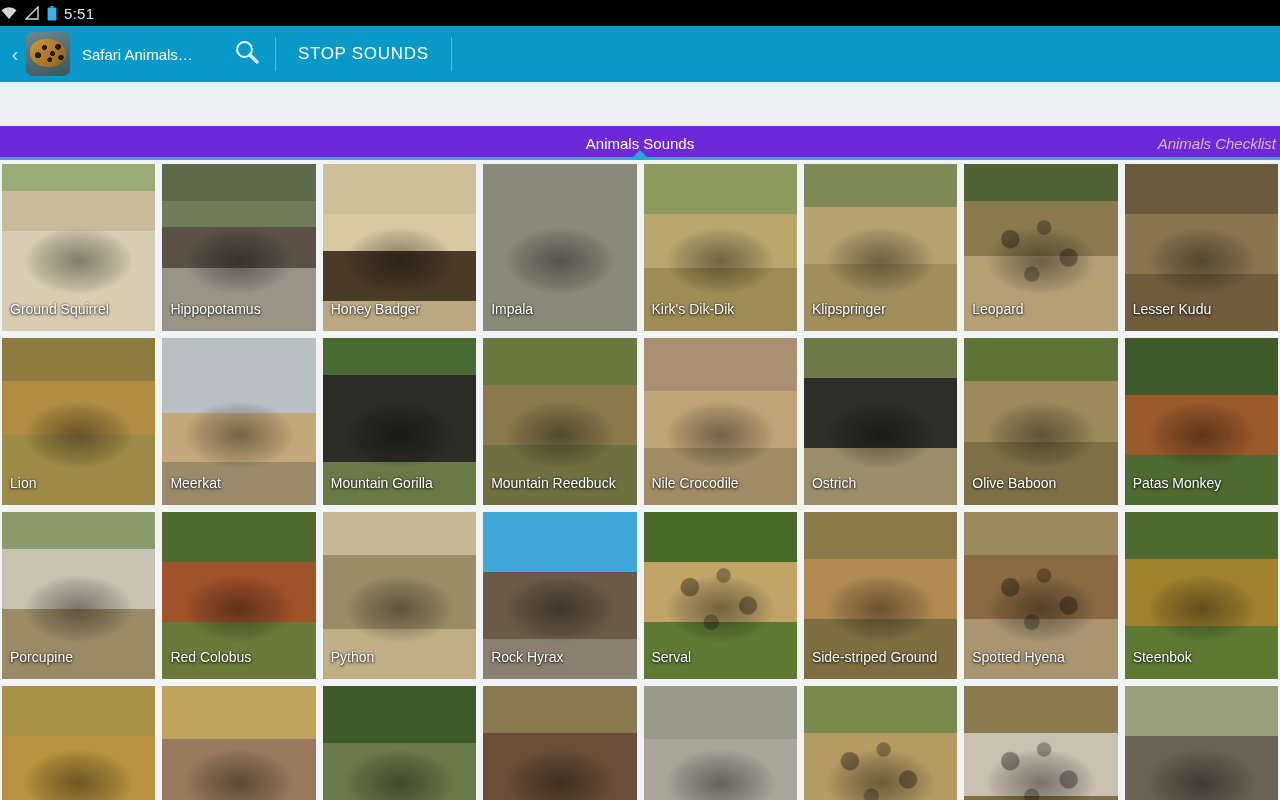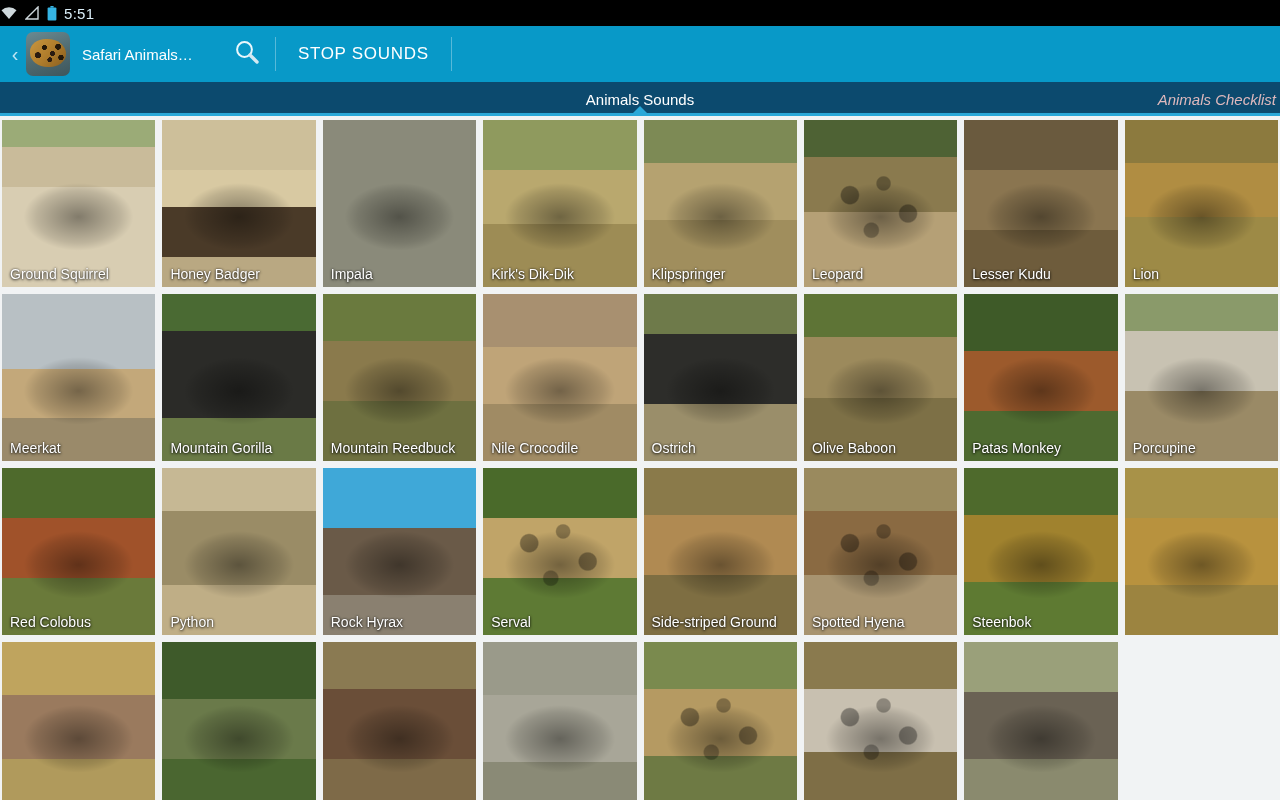--- a/index.html
+++ b/index.html
@@ -50,22 +50,22 @@
   }
   .ab-search { width:56px; display:flex; align-items:center; justify-content:center; }
   .ab-div { width:1px; height:34px; background:rgba(255,255,255,.32); }
   .ab-stop {
     color:#fff; font-size:17px; font-weight:normal; letter-spacing:.7px;
     padding:0 22px; white-space:nowrap;
   }
 
   
   .tabbar {
-    height:34px; background:#0c4a6e; position:relative;
-    display:flex; align-items:center;
+    height:34px; background:#6d28d9; position:relative;
+    display:flex; align-items:center;margin-top:44px;
   }
   .tab {
     position:absolute; font-size:15px; white-space:nowrap;
   }
   .tab-active { color:#ffffff; left:0; right:0; text-align:center; }
   .tab-next  { color:#dfb9bd; right:4px;font-style:italic; }
   .tab-underline {
     position:absolute; left:0; right:0; bottom:0; height:3px; background:#2aa8d8;
   }
   .tab-caret {
@@ -77,21 +77,21 @@
   
   .grid {
     position:relative; height:697px; background:#f1f3f4;
     display:grid; grid-template-columns:repeat(8, 1fr);
     grid-auto-rows:167px; gap:7px; padding:4px 2px 0 2px;
     overflow:hidden;
   }
   .tile { position:relative; overflow:hidden; background:#8a8a7a; }
   .tile .photo { position:absolute; inset:0; }
   .tile .label {
-    position:absolute; left:8px; bottom:5px; color:#fff; font-size:14px;
+    position:absolute; left:8px; bottom:14px; color:#fff; font-size:14px;
     text-shadow:0 1px 3px rgba(0,0,0,.85), 0 0 2px rgba(0,0,0,.6);
     white-space:nowrap; z-index:3;
   }
 </style>
 </head>
 <body>
 
 <div class="statusbar">
   <span class="sb-icon">
     <svg width="18" height="14" viewBox="0 0 18 14">
@@ -138,20 +138,25 @@
   <div class="tab-caret"></div>
 </div>
 
 <div class="grid" id="grid">
     <div class="tile">
       <div class="photo" style="background: linear-gradient(rgb(155, 171, 119) 0px, rgb(155, 171, 119) 16%, rgb(201, 187, 154) 16%, rgb(201, 187, 154) 40%, rgb(216, 205, 178) 40%, rgb(216, 205, 178) 100%);"></div>
       <div style="position: absolute; inset: 0px; background: radial-gradient(46% 26% at 50% 58%, rgba(0, 0, 0, 0.4) 0%, rgba(0, 0, 0, 0.12) 60%, transparent 78%);"></div>
       <div class="label">Ground Squirrel</div>
     </div>
     <div class="tile">
+      <div class="photo" style="background: linear-gradient(rgb(92, 106, 74) 0px, rgb(92, 106, 74) 22%, rgb(111, 123, 89) 22%, rgb(111, 123, 89) 38%, rgb(90, 82, 70) 38%, rgb(90, 82, 70) 62%, rgb(154, 148, 136) 62%, rgb(154, 148, 136) 100%);"></div>
+      <div style="position: absolute; inset: 0px; background: radial-gradient(46% 26% at 50% 58%, rgba(0, 0, 0, 0.4) 0%, rgba(0, 0, 0, 0.12) 60%, transparent 78%);"></div>
+      <div class="label">Hippopotamus</div>
+    </div>
+    <div class="tile">
       <div class="photo" style="background: linear-gradient(rgb(205, 191, 154) 0px, rgb(205, 191, 154) 30%, rgb(216, 201, 162) 30%, rgb(216, 201, 162) 52%, rgb(74, 58, 40) 52%, rgb(74, 58, 40) 82%, rgb(185, 168, 130) 82%, rgb(185, 168, 130) 100%);"></div>
       <div style="position: absolute; inset: 0px; background: radial-gradient(46% 26% at 50% 58%, rgba(0, 0, 0, 0.4) 0%, rgba(0, 0, 0, 0.12) 60%, transparent 78%);"></div>
       <div class="label">Honey Badger</div>
     </div>
     <div class="tile">
       <div class="photo"></div>
       <div style="position: absolute; inset: 0px; background: radial-gradient(46% 26% at 50% 58%, rgba(0, 0, 0, 0.4) 0%, rgba(0, 0, 0, 0.12) 60%, transparent 78%);"></div>
       <div class="label">Impala</div>
     </div>
     <div class="tile">

